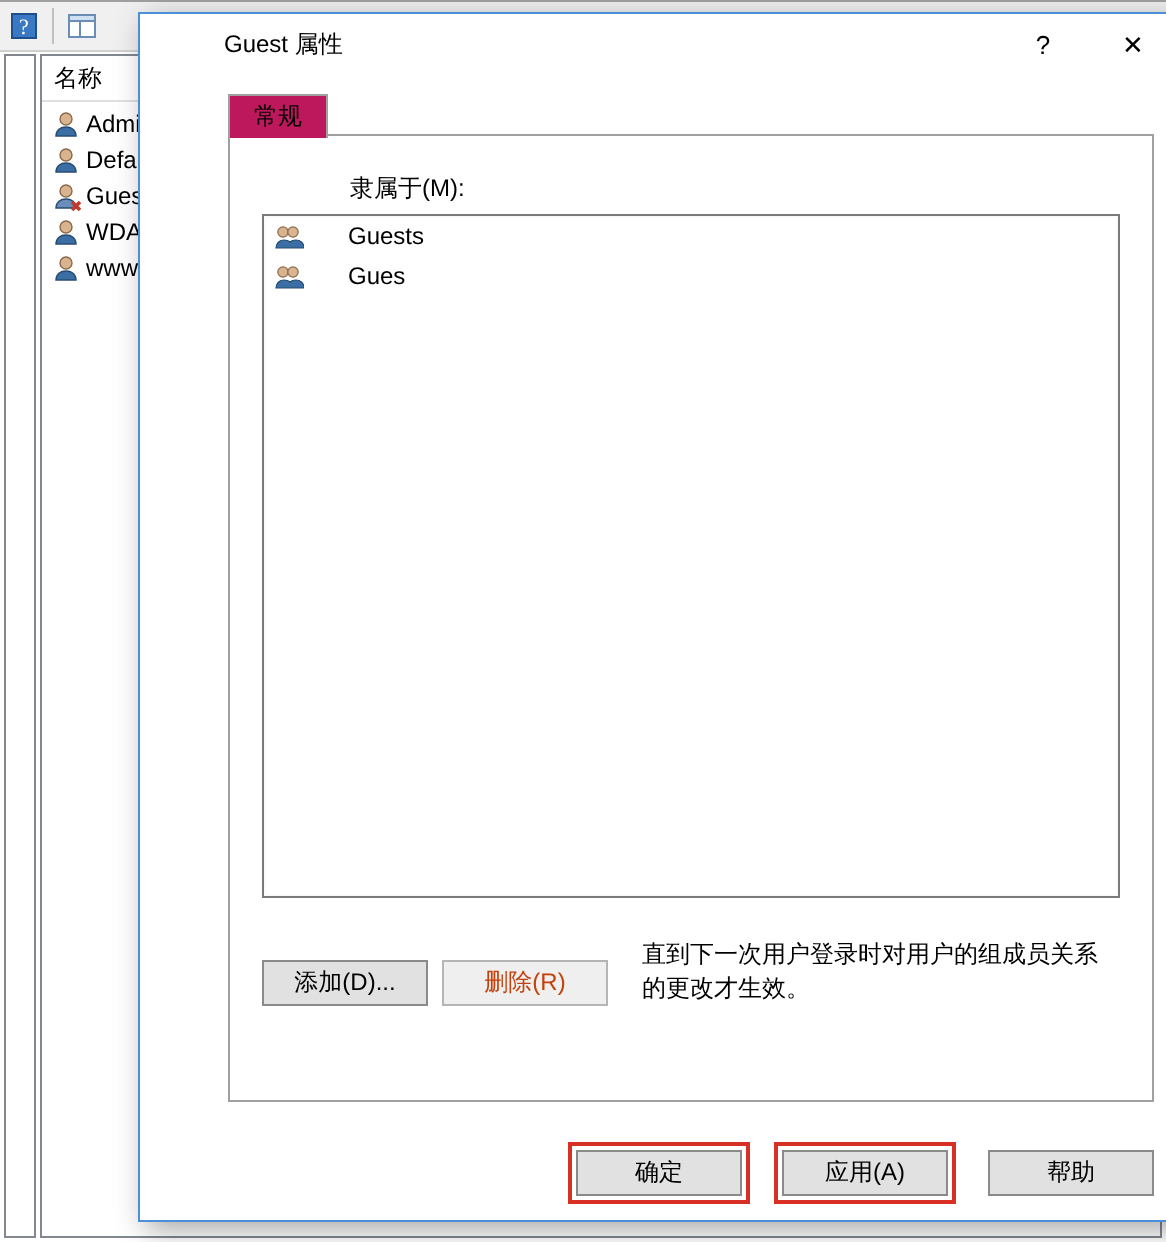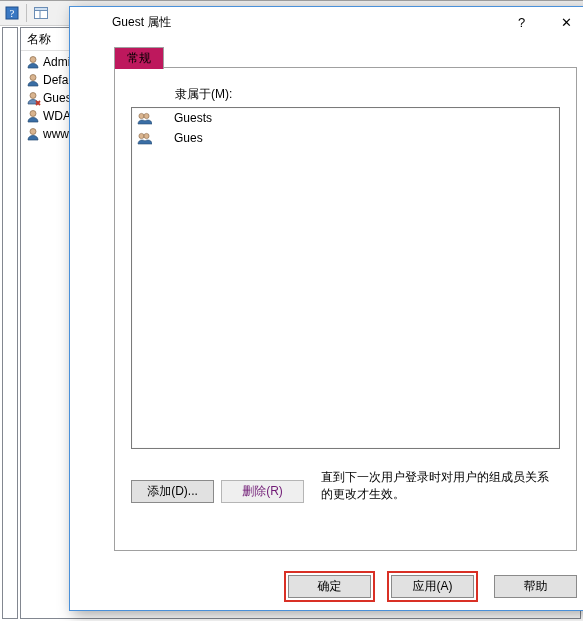--- a/index.html
+++ b/index.html
@@ -219,21 +219,21 @@
     border: 1px solid #8a8a8a;
     background: #e1e1e1;
     font-size: 12px;
     font-family: inherit;
     display: inline-flex;
     align-items: center;
     justify-content: center;
     box-sizing: border-box;
   }
   .win-btn.disabled {
-    color: #701a75;
+    color: #c2410c;
     border-color: #b5b5b5;
     background: #efefef;
   }
 
   .note-text {
     flex: 1;
     font-size: 12px;
     line-height: 1.4;
     padding-left: 10px;
   }

